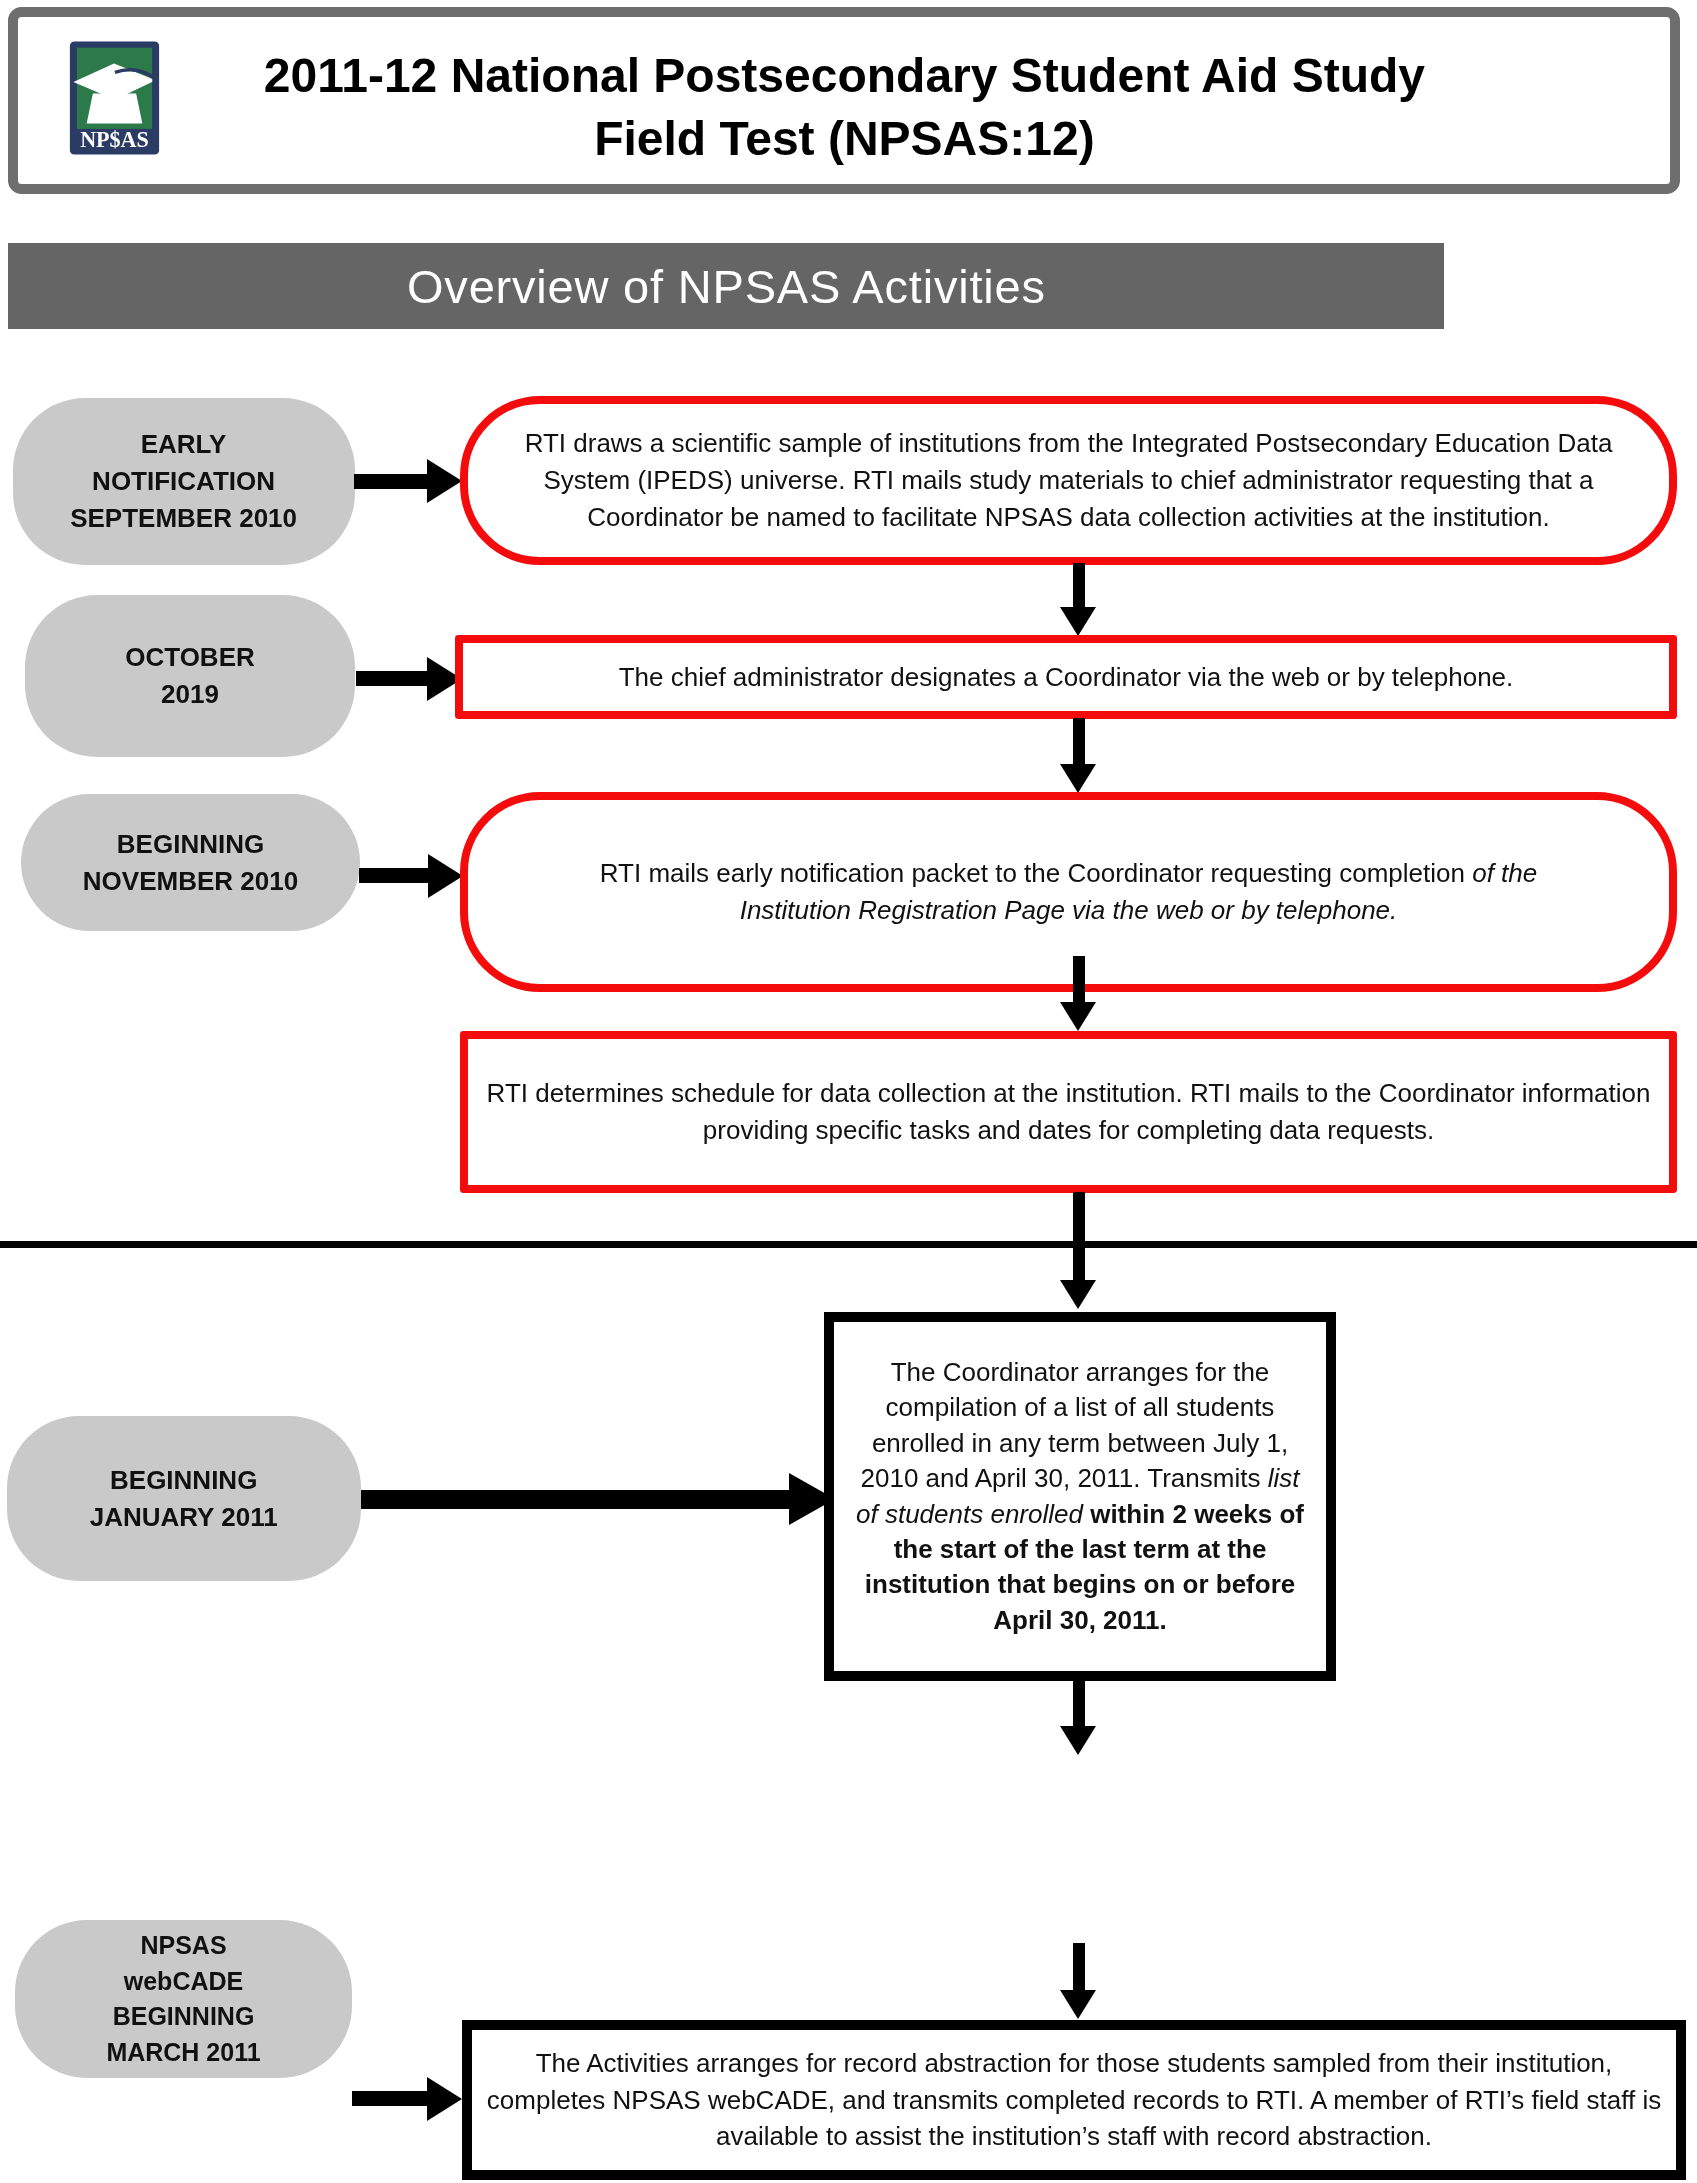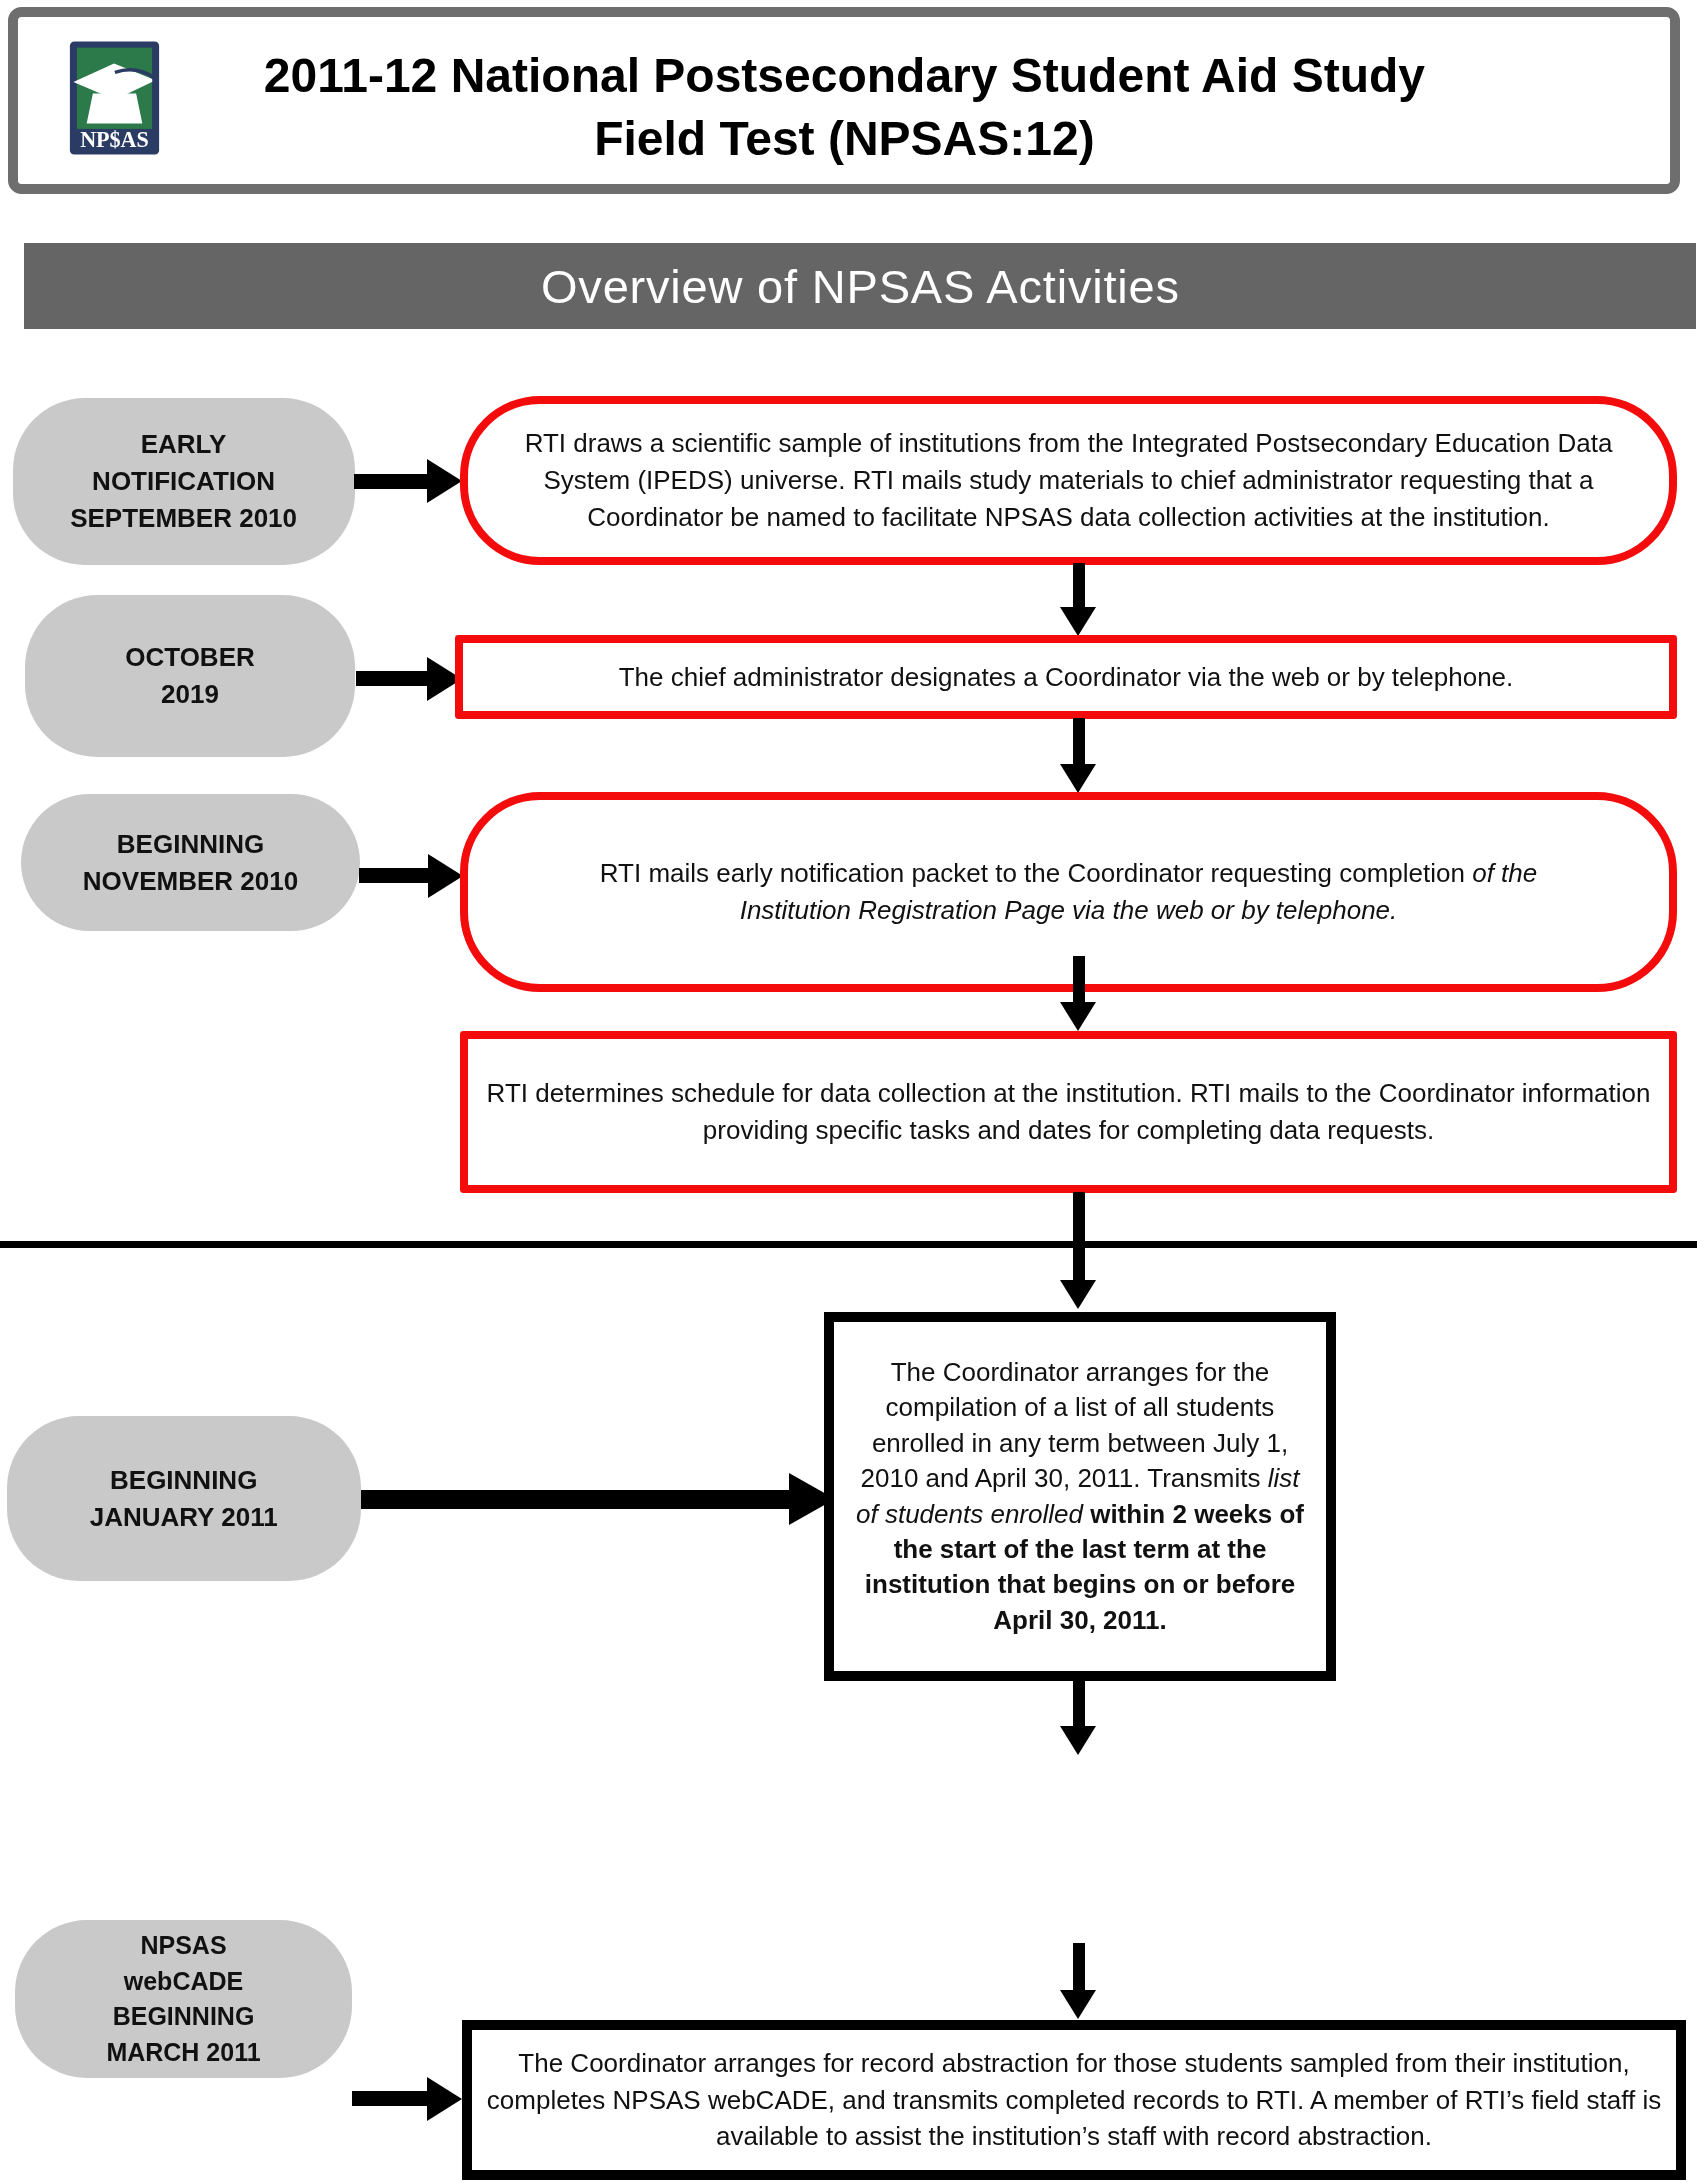--- a/index.html
+++ b/index.html
@@ -14,22 +14,22 @@
   .header-box{
     left:8.4px;top:6.7px;width:1672px;height:187px;
     border:10px solid #6e6e6e;border-radius:13.5px;background:#fff;
   }
   .logo{left:51px;top:22px;width:91px;height:118px;}
   .header-title{left:0;right:0;top:27px;text-align:center;
     font-size:48px;font-weight:bold;line-height:1.32;color:#000;}
 
   
   .banner{
-    left:8.4px;top:243px;width:1672px;height:86px;background:#656565;
-    display:flex;align-items:center;justify-content:center;margin-left:16px;
+    left:8.4px;top:243px;width:1436px;height:86px;background:#656565;
+    display:flex;align-items:center;justify-content:center;
   }
   .banner-text{font-size:47px;color:#ffffff;letter-spacing:0.8px;}
 
   
   .bubble{
     background:#c9c9c9;border-radius:72px;
     display:flex;align-items:center;justify-content:center;
     text-align:center;font-weight:bold;font-size:26px;line-height:1.42;color:#111;
   }
   .bubble .lbl{margin:0 auto;}
@@ -146,17 +146,17 @@
 
   <div class="abs shaft-v" style="left:1073px;top:1943px;width:11.8px;height:49px;"></div>
   <div class="abs head-down" style="left:1060px;top:1990px;"></div>
 
   <div class="abs bubble" style="left:15px;top:1920px;width:337px;height:158px;font-size:25px;">
     <div class="lbl" style="width:156px;">NPSAS webCADE BEGINNING MARCH 2011</div>
   </div>
   <div class="abs shaft-h" style="left:352px;top:2091px;width:76px;height:15px;"></div>
   <div class="abs head-right" style="left:427px;top:2077px;"></div>
   <div class="abs rect-black" style="left:462px;top:2020px;width:1224px;height:160px;">
-    <div class="flow-text" style="max-width:1176px;">The Coordinator arranges for record abstraction for those students sampled from their institution, completes NPSAS webCADE, and transmits completed records to RTI. A member of RTI’s field staff is available to assist the institution’s staff with record abstraction.</div>
+    <div class="flow-text" style="max-width:1176px;">The Activities arranges for record abstraction for those students sampled from their institution, completes NPSAS webCADE, and transmits completed records to RTI. A member of RTI’s field staff is available to assist the institution’s staff with record abstraction.</div>
   </div>
 
 </div>
 
 
 </body></html>

